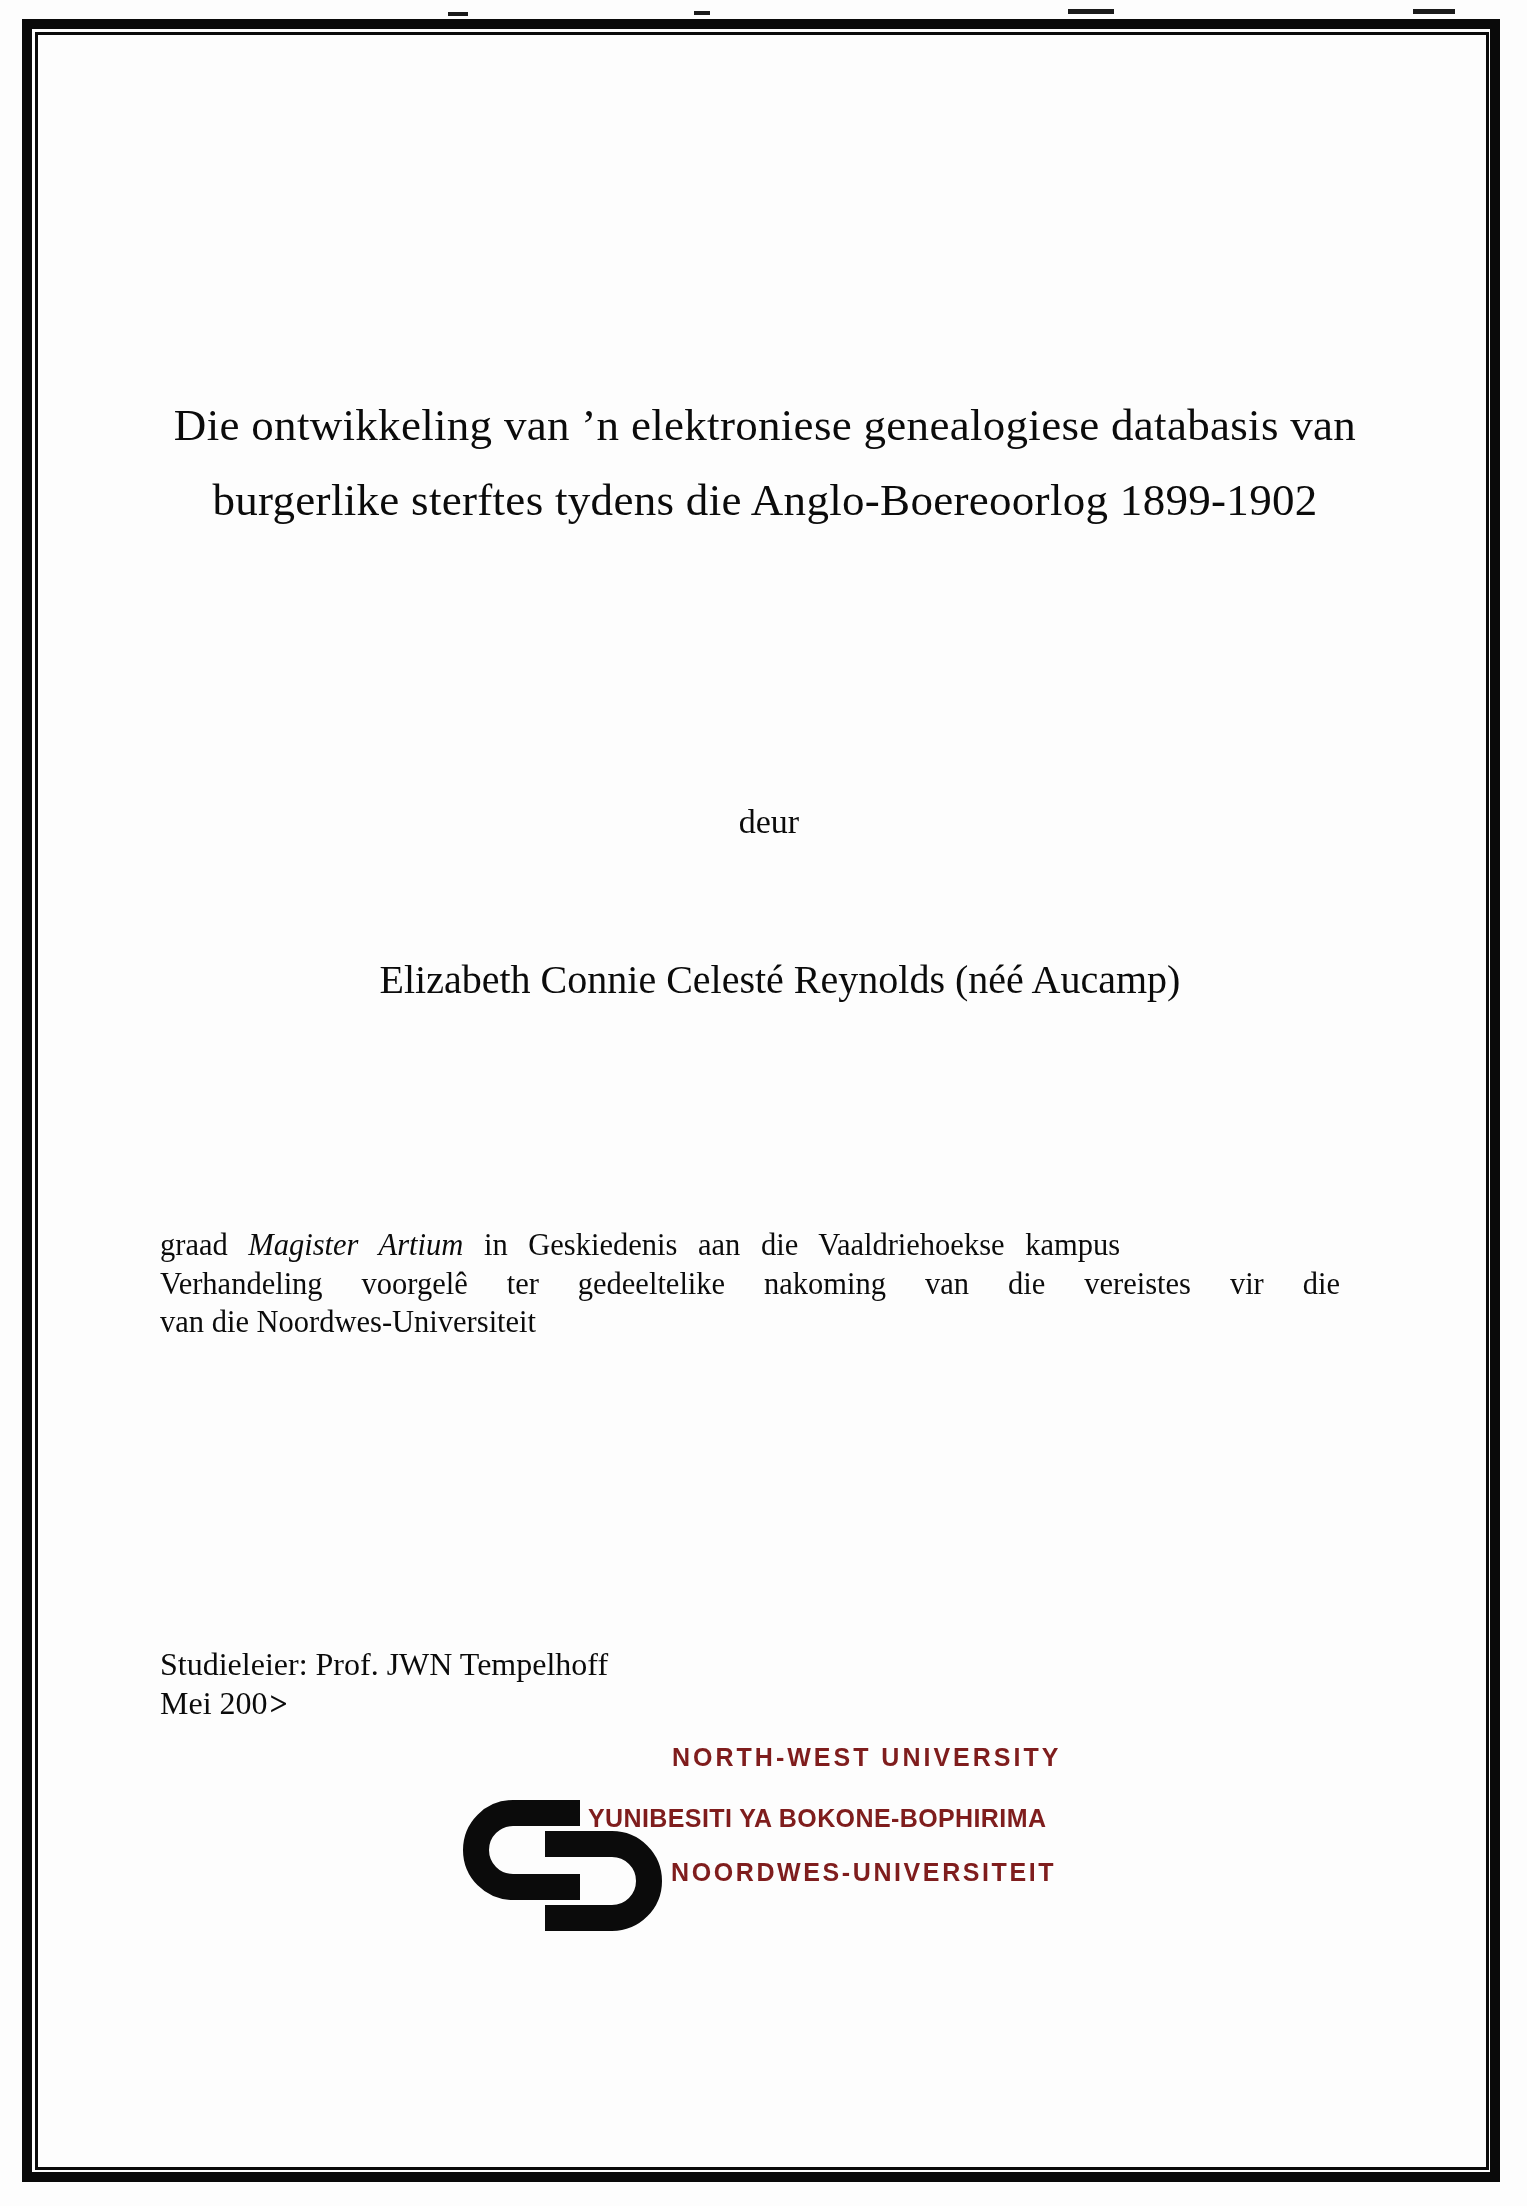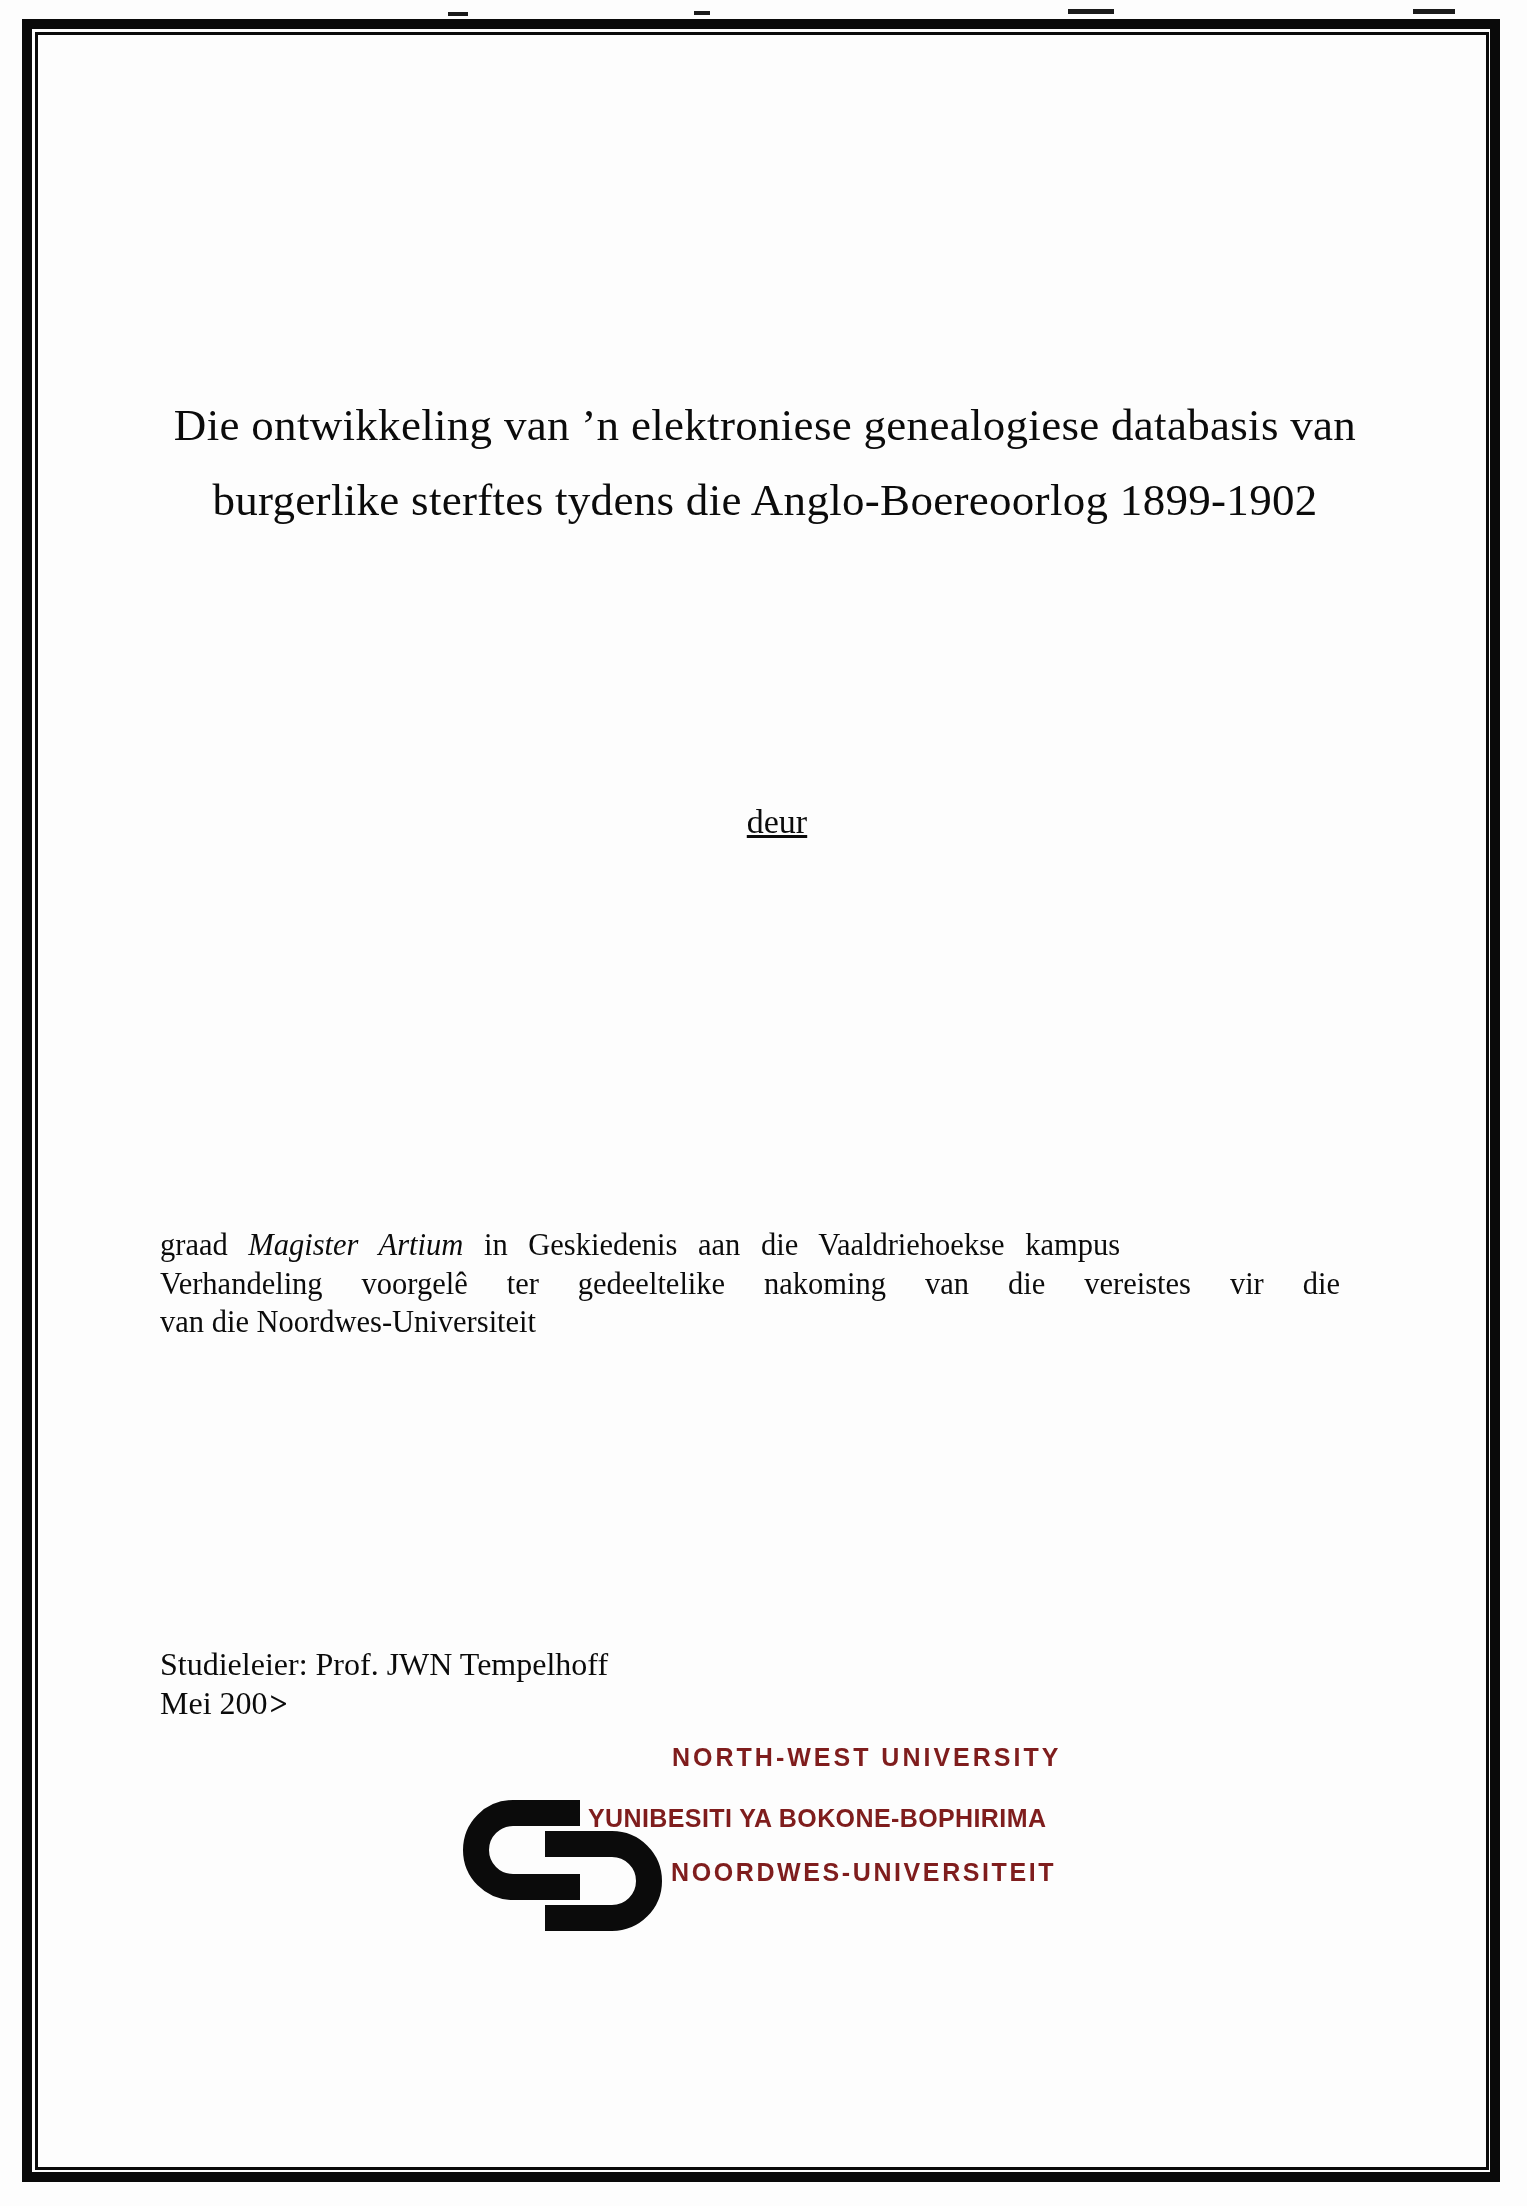--- a/index.html
+++ b/index.html
@@ -50,26 +50,25 @@
     font-size: 45px;
     line-height: 52px;
     letter-spacing: 0.3px;
     white-space: nowrap;
   }
   .t1 { top: 399px; }
   .t2 { top: 474px; }
 
   .byline {
     position: absolute;
-    left: 167px; top: 802px;
+    left: 159px; top: 802px;
     width: 1220px;
     text-align: center;
     font-size: 34px;
     line-height: 40px;
-    text-decoration: underline;
   }
   .author {
     position: absolute;
     left: 170px; top: 956px;
     width: 1220px;
     text-align: center;
     font-size: 40px;
     line-height: 48px;
     white-space: nowrap;
   }
@@ -131,20 +130,21 @@
   <div class="artifact a4"></div>
 
   <div class="frame-outer"></div>
   <div class="frame-inner"></div>
 
   <div class="title-line t1">Die ontwikkeling van ’n elektroniese genealogiese databasis van</div>
   <div class="title-line t2">burgerlike sterftes tydens die Anglo-Boereoorlog 1899-1902</div>
 
   <div class="byline">deur</div>
 
+  <div class="author">Elizabeth Connie Celesté Reynolds (néé Aucamp)</div>
 
   <div class="declaration">
     <div class="decl-line decl-spaced"><span>graad </span><em>Magister Artium</em><span> in Geskiedenis aan die Vaaldriehoekse kampus</span></div>
     <div class="decl-line decl-just">Verhandeling voorgelê ter gedeeltelike nakoming van die vereistes vir die</div>
     <div class="decl-line">van die Noordwes-Universiteit</div>
   </div>
 
   <div class="supervisor">
     <div>Studieleier: Prof. JWN Tempelhoff</div>
     <div><span>Mei 200</span><span class="date-glyph">&gt;</span></div>

